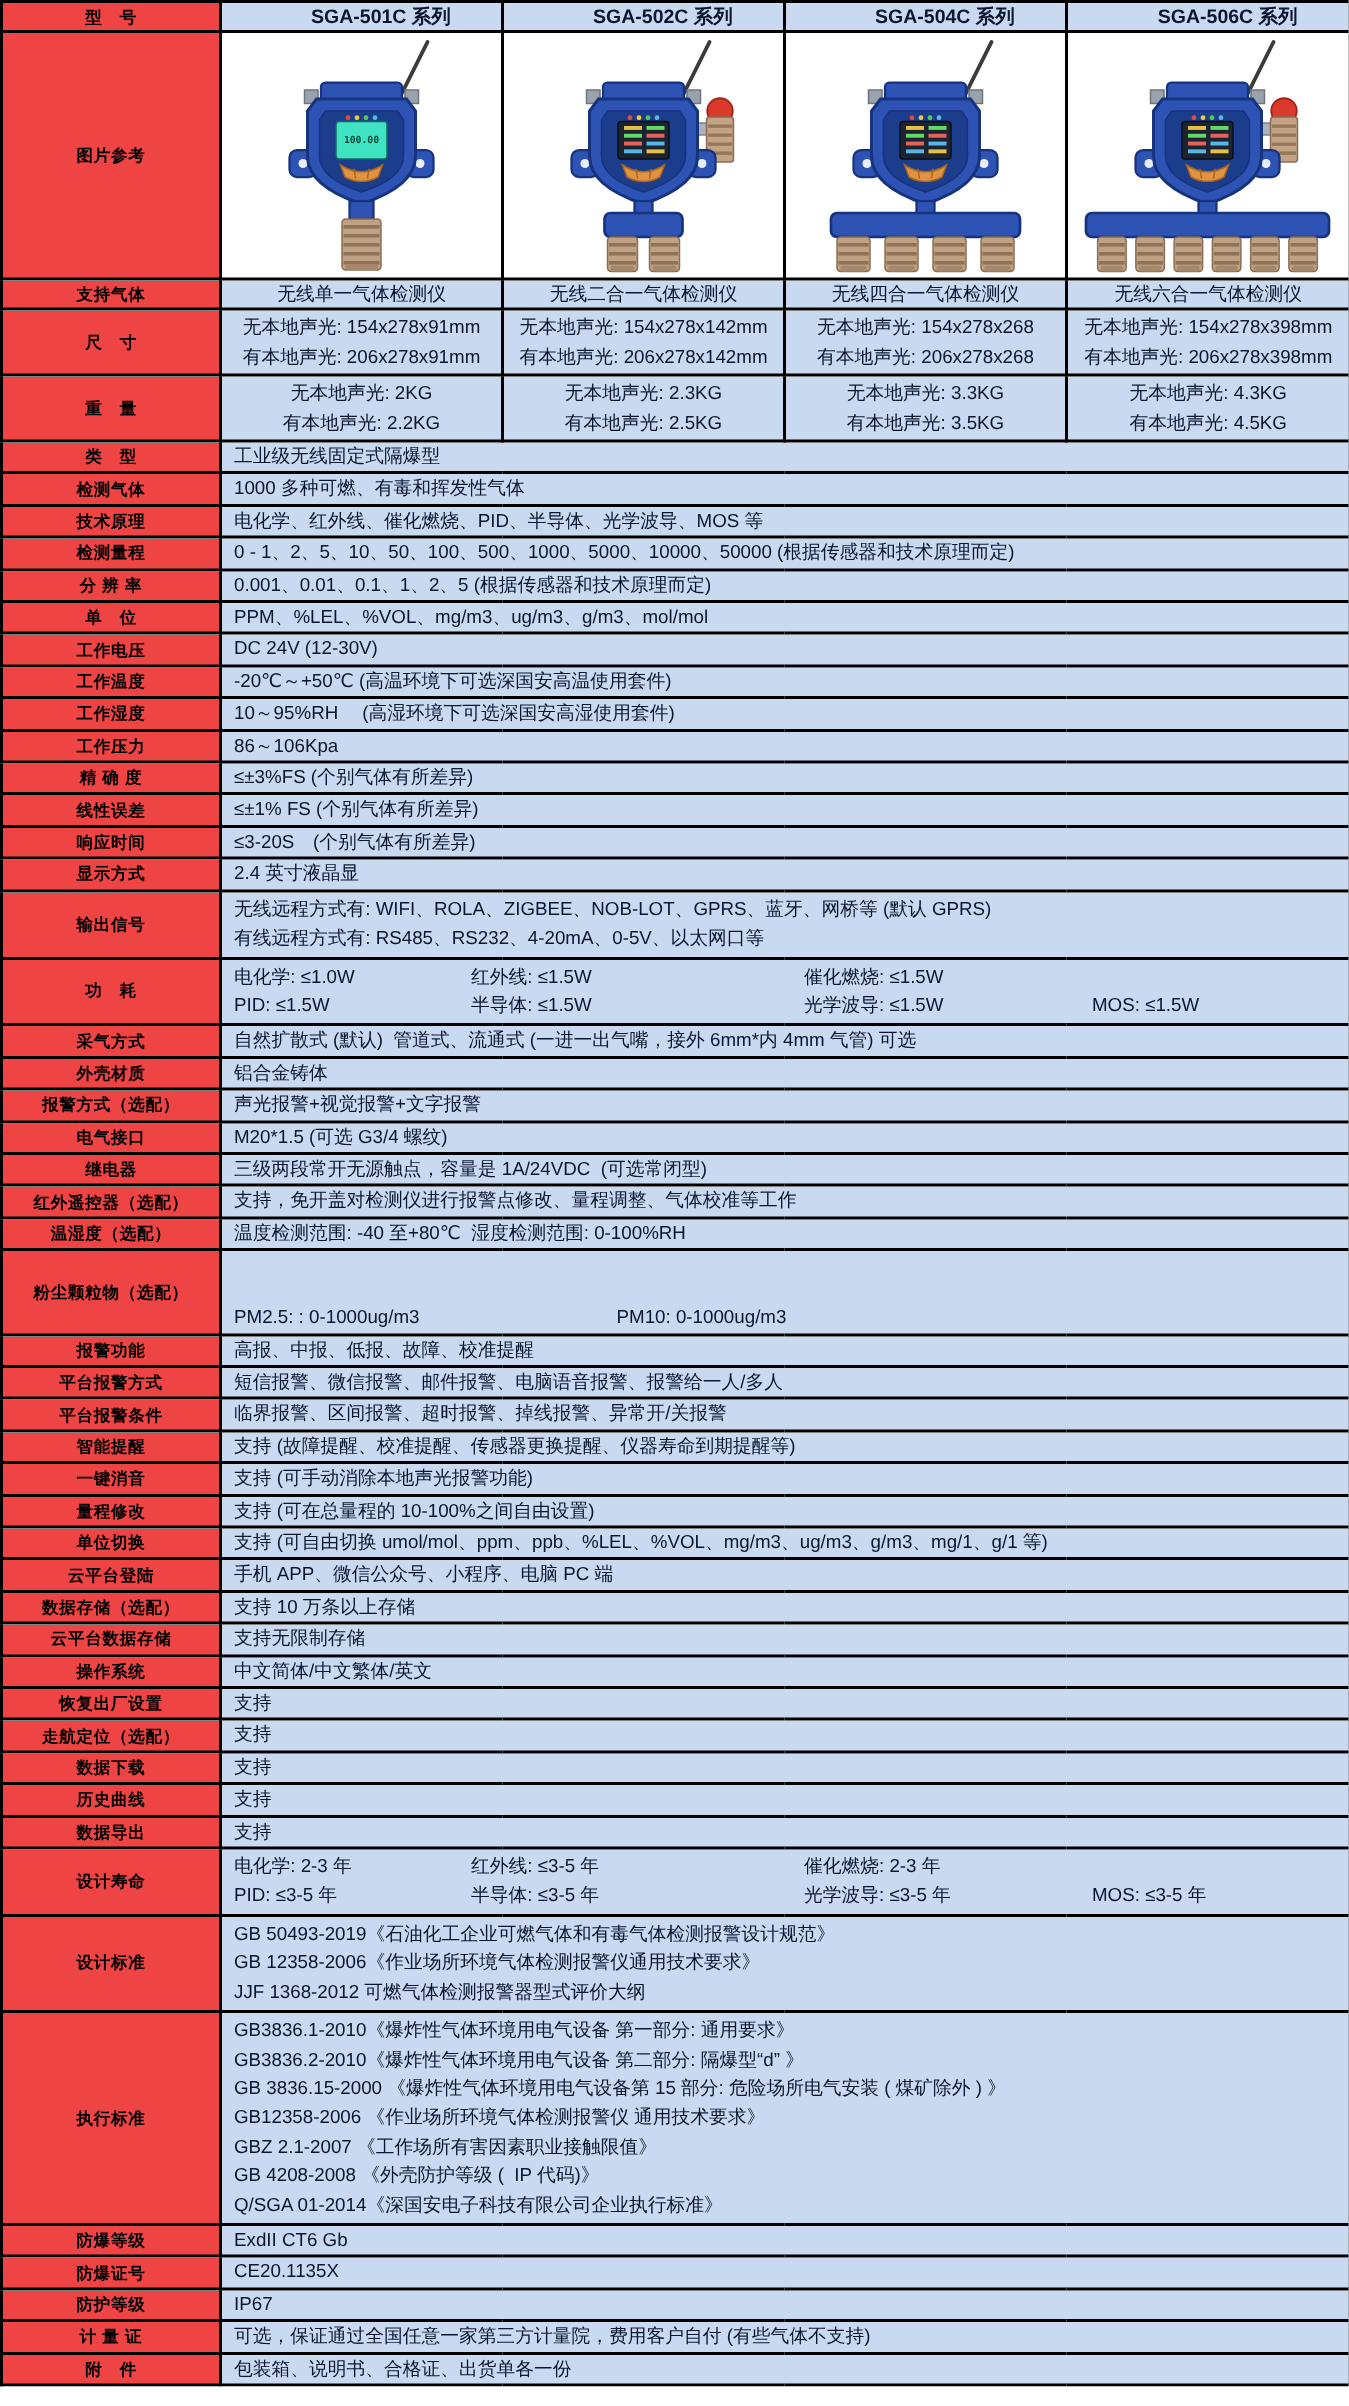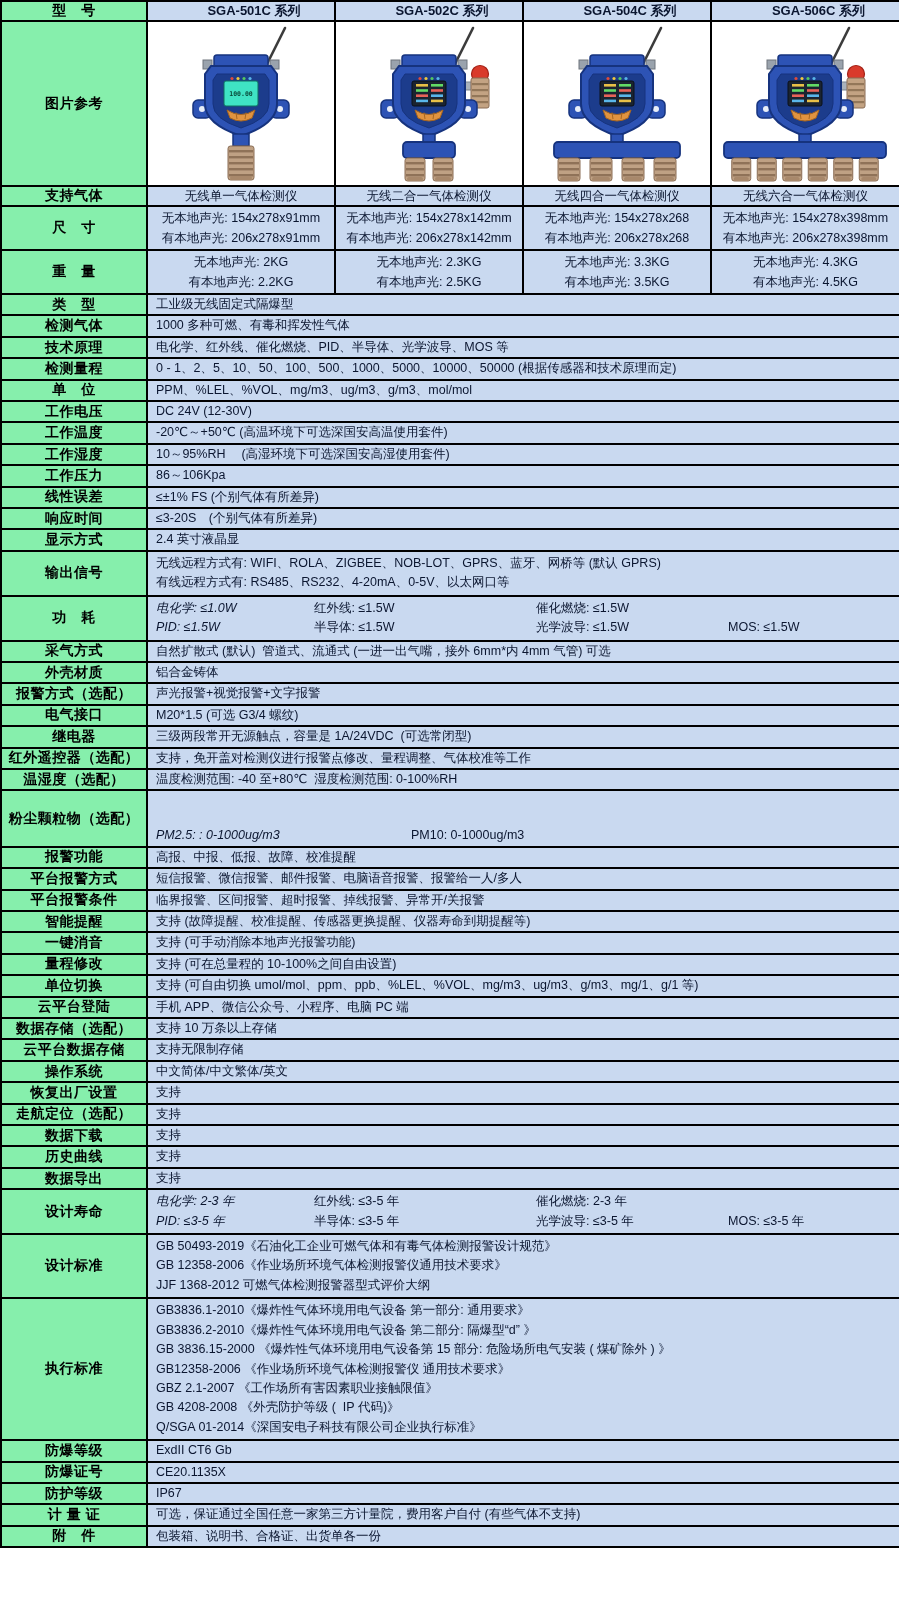--- a/index.html
+++ b/index.html
@@ -9,23 +9,23 @@
     table-layout:fixed;
     width:899px;
     font-family:"Liberation Sans","DejaVu Sans",sans-serif;
   }
   table.spec th, table.spec td{
     border:2px solid #000000;
     overflow:hidden;
     vertical-align:middle;
   }
   table.spec th{
-    background:#86efac;
+    background:#ef4444;
     color:#000;
-    font-size:14px;
+    font-size:11px;
     font-weight:bold;
     text-align:center;
     padding:0 2px;
     letter-spacing:0.5px;
   }
   table.spec td{
     background:#C9D9F0;
     color:#0b1630;
     font-size:12.5px;
     padding:0 6px;
@@ -36,21 +36,21 @@
   tr.r-model td{text-align:center;font-weight:bold;font-size:13px;padding-left:32px;}
   tr.r-image td{background:#ffffff;padding:0;height:160px;text-align:center;vertical-align:middle;}
   tr.r-gas td{text-align:center;height:18px;}
   tr.r-dims td, tr.r-weight td{text-align:center;padding:1px 2px;}
   tr.r-dims .line, tr.r-weight .line{line-height:20px;}
   
   tr.spec-row td{padding:0 8px;}
   tr.spec-row .line{line-height:19.4px;white-space:pre-wrap;}
   tr.spec-row.multi td{padding:2px 8px;}
   .seg{display:inline-block;}
-  .seg0{min-width:158px;font-style:italic;}
+  .seg0{min-width:158px;}
   .seg1{min-width:222px;}
   .seg2{min-width:192px;}
   .line.two-seg .seg0{min-width:255px;margin-top:35px;}
   .photo{display:inline-block;width:189px;height:160px;}
   .photo svg{display:block;}
 </style>
 </head>
 <body>
 
 <div class="wrap">
@@ -361,20 +361,26 @@
             <div class="line">电化学、红外线、催化燃烧、PID、半导体、光学波导、MOS 等</div>
           </td>
         </tr>
         <tr class="spec-row">
           <th>检测量程</th>
           <td colspan="4">
             <div class="line">0 - 1、2、5、10、50、100、500、1000、5000、10000、50000 (根据传感器和技术原理而定)</div>
           </td>
         </tr>
         <tr class="spec-row">
+          <th>分 辨 率</th>
+          <td colspan="4">
+            <div class="line">0.001、0.01、0.1、1、2、5 (根据传感器和技术原理而定)</div>
+          </td>
+        </tr>
+        <tr class="spec-row">
           <th>单　位</th>
           <td colspan="4">
             <div class="line">PPM、%LEL、%VOL、mg/m3、ug/m3、g/m3、mol/mol</div>
           </td>
         </tr>
         <tr class="spec-row">
           <th>工作电压</th>
           <td colspan="4">
             <div class="line">DC 24V (12-30V)</div>
           </td>
@@ -388,20 +394,26 @@
         <tr class="spec-row">
           <th>工作湿度</th>
           <td colspan="4">
             <div class="line">10～95%RH　 (高湿环境下可选深国安高湿使用套件)</div>
           </td>
         </tr>
         <tr class="spec-row">
           <th>工作压力</th>
           <td colspan="4">
             <div class="line">86～106Kpa</div>
+          </td>
+        </tr>
+        <tr class="spec-row">
+          <th>精 确 度</th>
+          <td colspan="4">
+            <div class="line">≤±3%FS (个别气体有所差异)</div>
           </td>
         </tr>
         <tr class="spec-row">
           <th>线性误差</th>
           <td colspan="4">
             <div class="line">≤±1% FS (个别气体有所差异)</div>
           </td>
         </tr>
         <tr class="spec-row">
           <th>响应时间</th>

